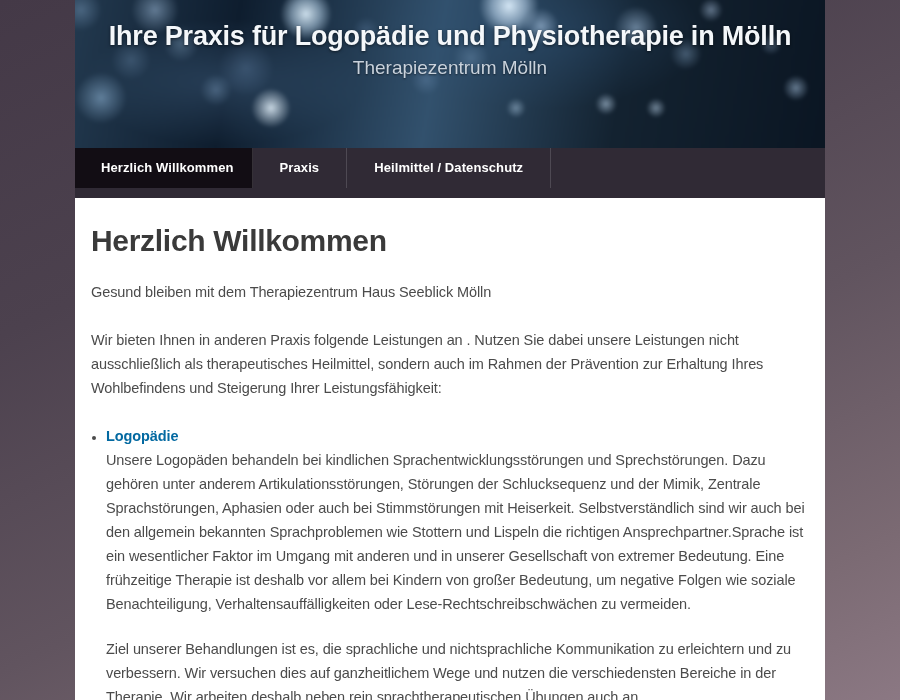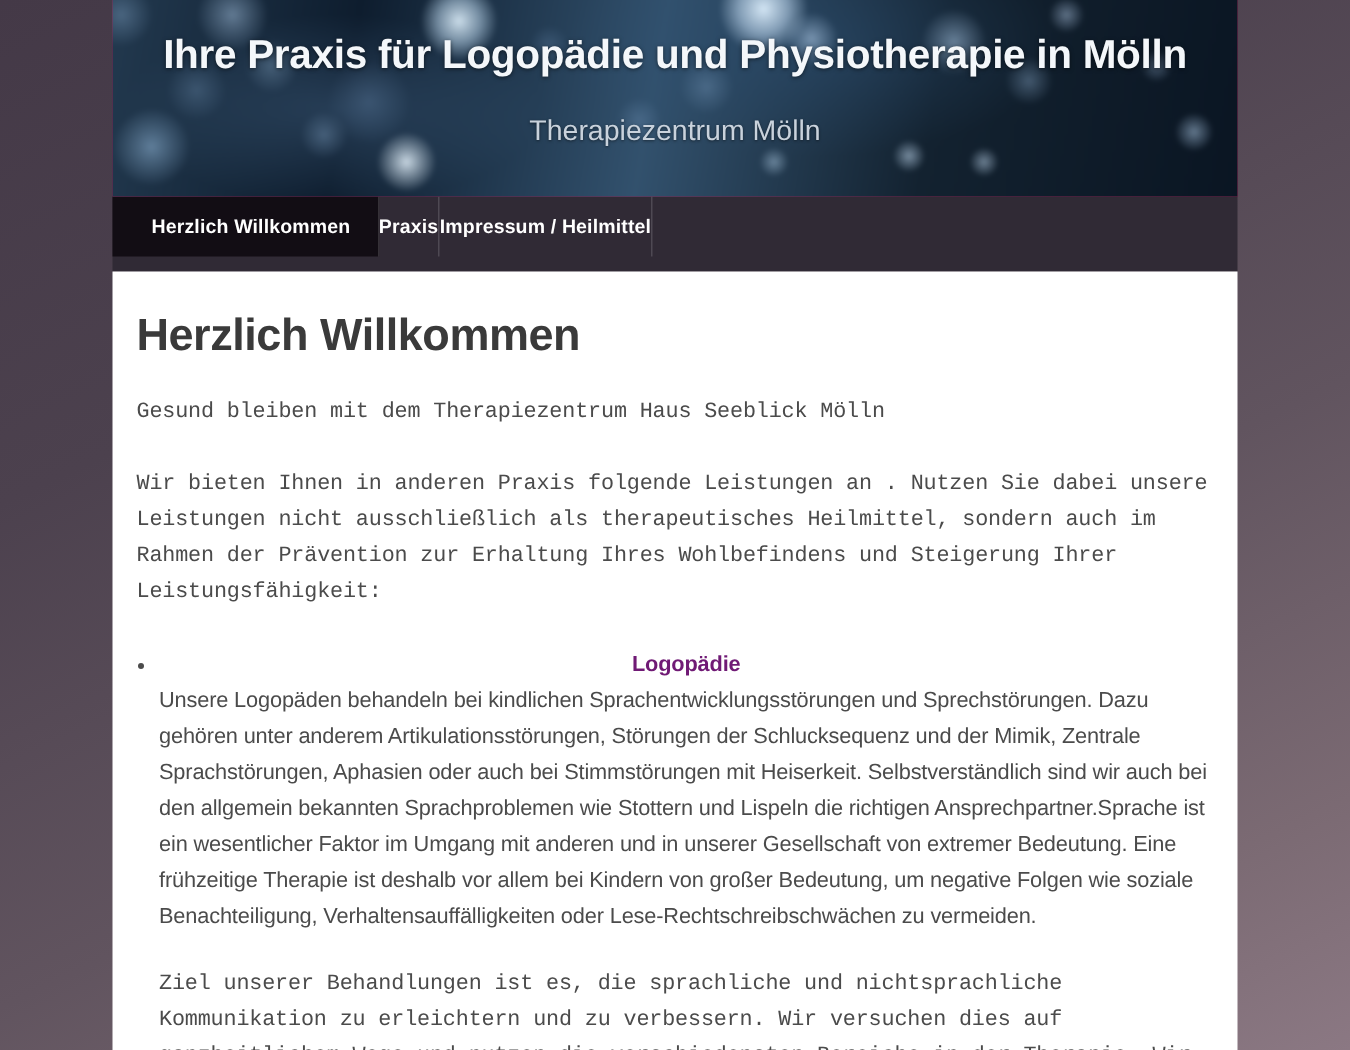--- a/index.html
+++ b/index.html
@@ -7,21 +7,21 @@
   body {
     width: 900px;
     height: 700px;
     overflow: hidden;
     font-family: "Liberation Sans", "DejaVu Sans", sans-serif;
     background: linear-gradient(155deg, #443947 0%, #4c414e 30%, #61545f 60%, #7b6a73 85%, #8b7883 100%);
   }
   .page { width: 750px; margin: 0 auto; }
 
   
-  .site-header { position: relative; height: 131px; overflow: hidden; background: #be185d; }
+  .site-header { position: relative; height: 148px; overflow: hidden; background: #0369a1; }
   .header-bg {
     position: absolute; inset: -6px;
     filter: blur(1.5px);
     background-image:
       radial-gradient(circle 30px at 440px 12px,  rgba(220,238,252,0.95) 0%, rgba(200,225,248,0.55) 55%, rgba(200,225,248,0) 100%),
       radial-gradient(circle 18px at 472px 32px,  rgba(185,212,240,0.55) 0%, rgba(185,212,240,0) 100%),
       radial-gradient(circle 26px at 237px 20px,  rgba(222,240,252,0.9) 0%, rgba(200,228,250,0.5) 55%, rgba(200,228,250,0) 100%),
       radial-gradient(circle 24px at 86px 16px,   rgba(170,200,230,0.5) 0%, rgba(170,200,230,0) 100%),
       radial-gradient(circle 21px at 12px 16px,   rgba(140,175,210,0.38) 0%, rgba(140,175,210,0) 100%),
       radial-gradient(circle 18px at 112px 50px,  rgba(150,185,215,0.32) 0%, rgba(150,185,215,0) 100%),
@@ -44,53 +44,52 @@
       radial-gradient(ellipse 200px 90px at 20% 55%, rgba(90,130,170,0.3) 0%, rgba(90,130,170,0) 70%),
       radial-gradient(ellipse 220px 100px at 62% 25%, rgba(45,80,115,0.5) 0%, rgba(45,80,115,0) 75%),
       linear-gradient(100deg, #233a50 0%, #0e1d2e 22%, #32516d 48%, #132230 72%, #0a1522 100%);
   }
   .header-text { position: relative; z-index: 1; text-align: center; padding-top: 21px; }
   .site-title {
     margin: 0; font-size: 27px; font-weight: bold; color: #f4f7fa;
     text-shadow: 0 1px 3px rgba(0,0,0,0.55); letter-spacing: -0.2px;
   }
   .site-subtitle {
-    margin: 25px 0 0; font-size: 19px; font-weight: normal; color: #c9d2dc;
+    margin: 5px 0 0; font-size: 19px; font-weight: normal; color: #c9d2dc;
     text-shadow: 0 1px 2px rgba(0,0,0,0.5);
   }
 
   
   .main-nav { background: #302a35; height: 50px; }
   .main-nav ul { margin: 0; padding: 0; list-style: none; display: flex; }
   .main-nav a {
-    display: block; height: 40px; line-height: 40px; padding: 0 0;
+    display: block; height: 40px; line-height: 40px; padding: 0 27px;
     color: #ffffff; font-size: 13px; font-weight: bold; text-decoration: none;
     border-right: 1px solid rgba(255,255,255,0.15); letter-spacing: 0.1px;
     cursor: pointer;
   }
   .main-nav li:first-child a { padding: 0 18px 0 26px; }
   .main-nav li.active a { background: #120d14; }
 
   
   .content { background: #ffffff; padding: 26px 16px 48px; min-height: 560px; }
   .page-title {
     margin: 0 0 22px; font-size: 30px; font-weight: bold; color: #3a3a3a;
     letter-spacing: -0.3px;
   }
   .content p {
     margin: 0 0 24px; font-size: 14.5px; line-height: 24px; color: #4b4b4b;
     letter-spacing: -0.1px;
-    font-family: Liberation Mono, monospace;
   }
   .services {
     margin: 24px 0 0; padding: 0 0 0 15px; list-style: disc outside;
     font-size: 14.5px; line-height: 24px; color: #4b4b4b; letter-spacing: -0.1px;
   }
   .services li::marker { font-size: 12px; }
-  .service-title { display: block; font-weight: bold; color: #701a75; text-align: center; }
+  .service-title { display: block; font-weight: bold; color: #0369a1; }
   .service-desc { }
   .service-desc2 { margin: 21px 0 0 !important; }
 </style>
 </head>
 <body>
 
 <div class="page">
 
   <header class="site-header">
     <div class="header-bg"></div>
@@ -102,21 +101,21 @@
 
   <nav class="main-nav">
     <ul>
       <li class="active">
         <a>Herzlich Willkommen</a>
       </li>
       <li>
         <a>Praxis</a>
       </li>
       <li>
-        <a>Impressum / Heilmittel</a>
+        <a>Heilmittel / Datenschutz</a>
       </li>
     </ul>
   </nav>
 
   <main class="content">
     <h1 class="page-title">Herzlich Willkommen</h1>
 
     <p>Gesund bleiben mit dem Therapiezentrum Haus Seeblick Mölln</p>
 
     <p>Wir bieten Ihnen in anderen Praxis folgende Leistungen an . Nutzen Sie dabei unsere Leistungen nicht ausschließlich als therapeutisches Heilmittel, sondern auch im Rahmen der Prävention zur Erhaltung Ihres Wohlbefindens und Steigerung Ihrer Leistungsfähigkeit:</p>

